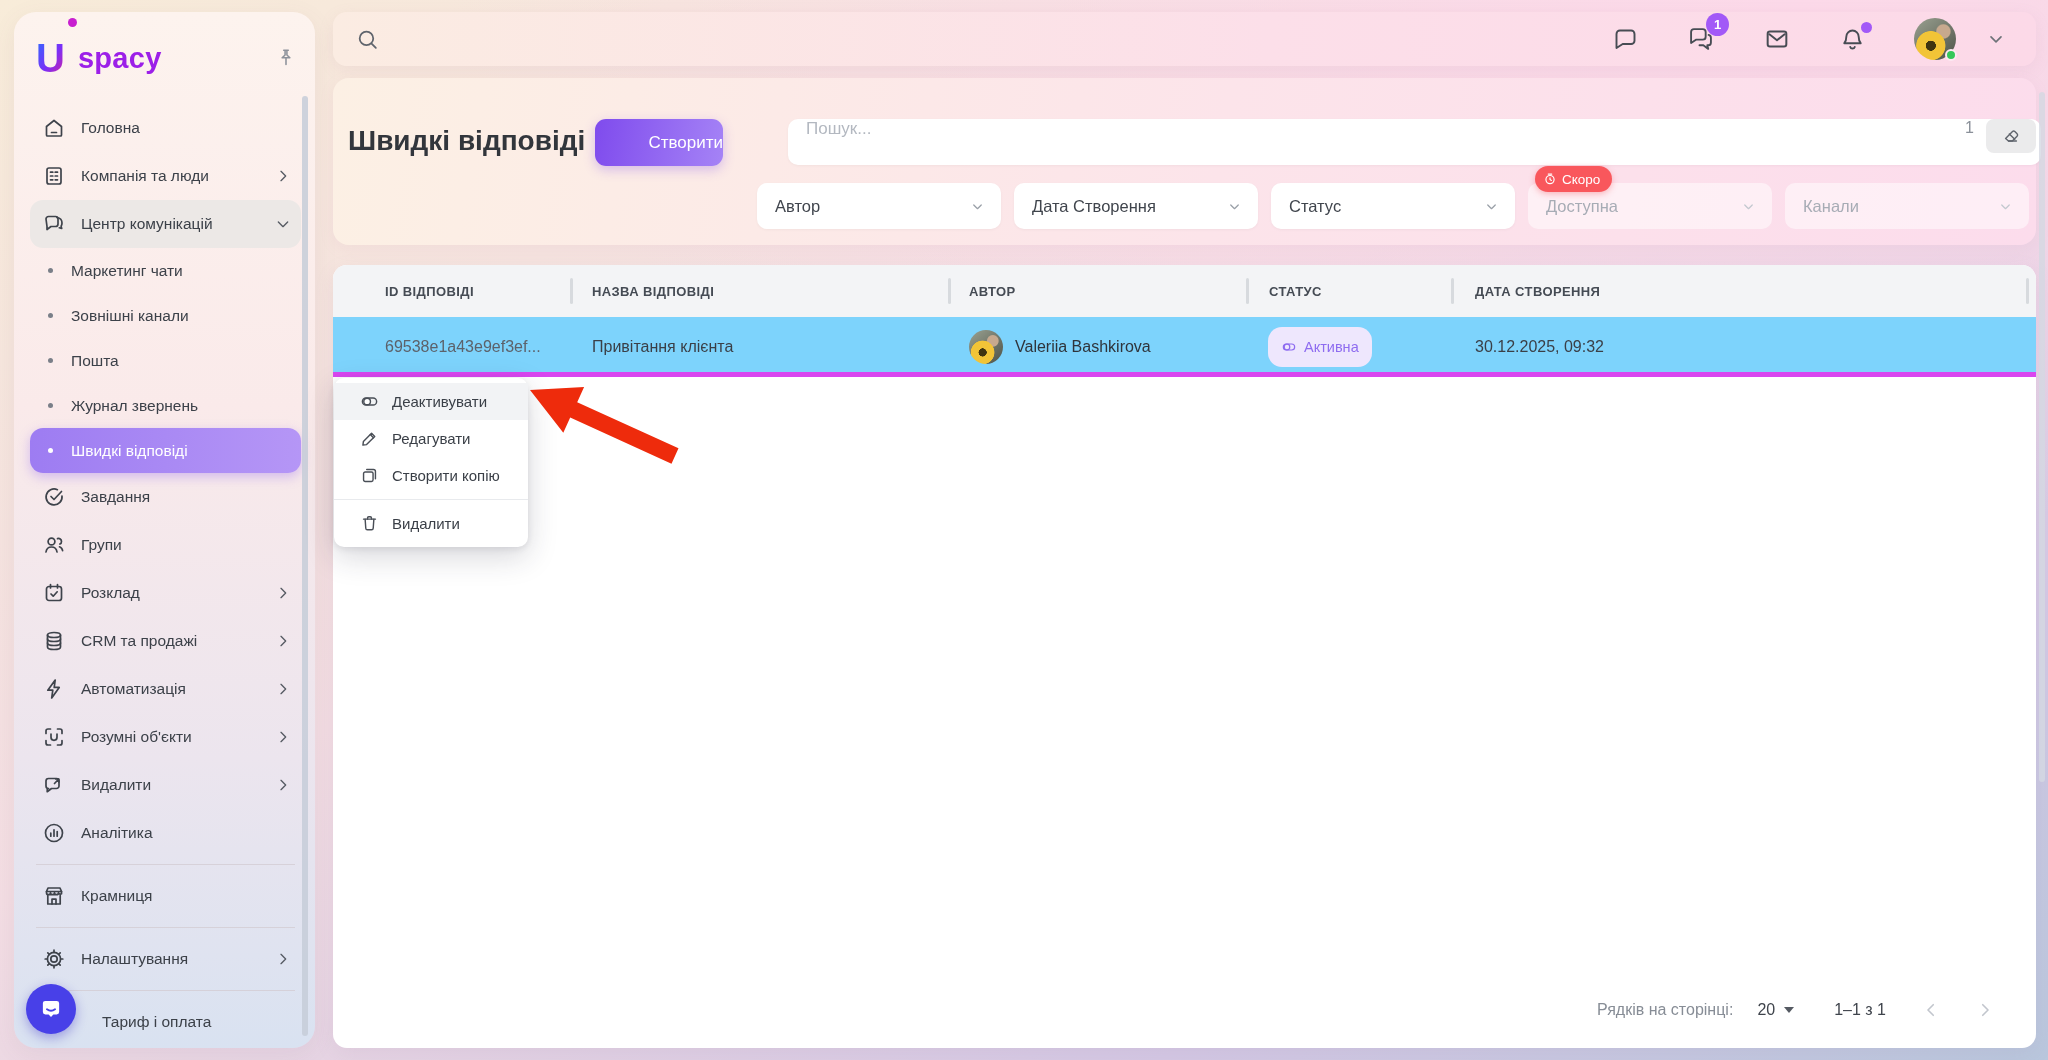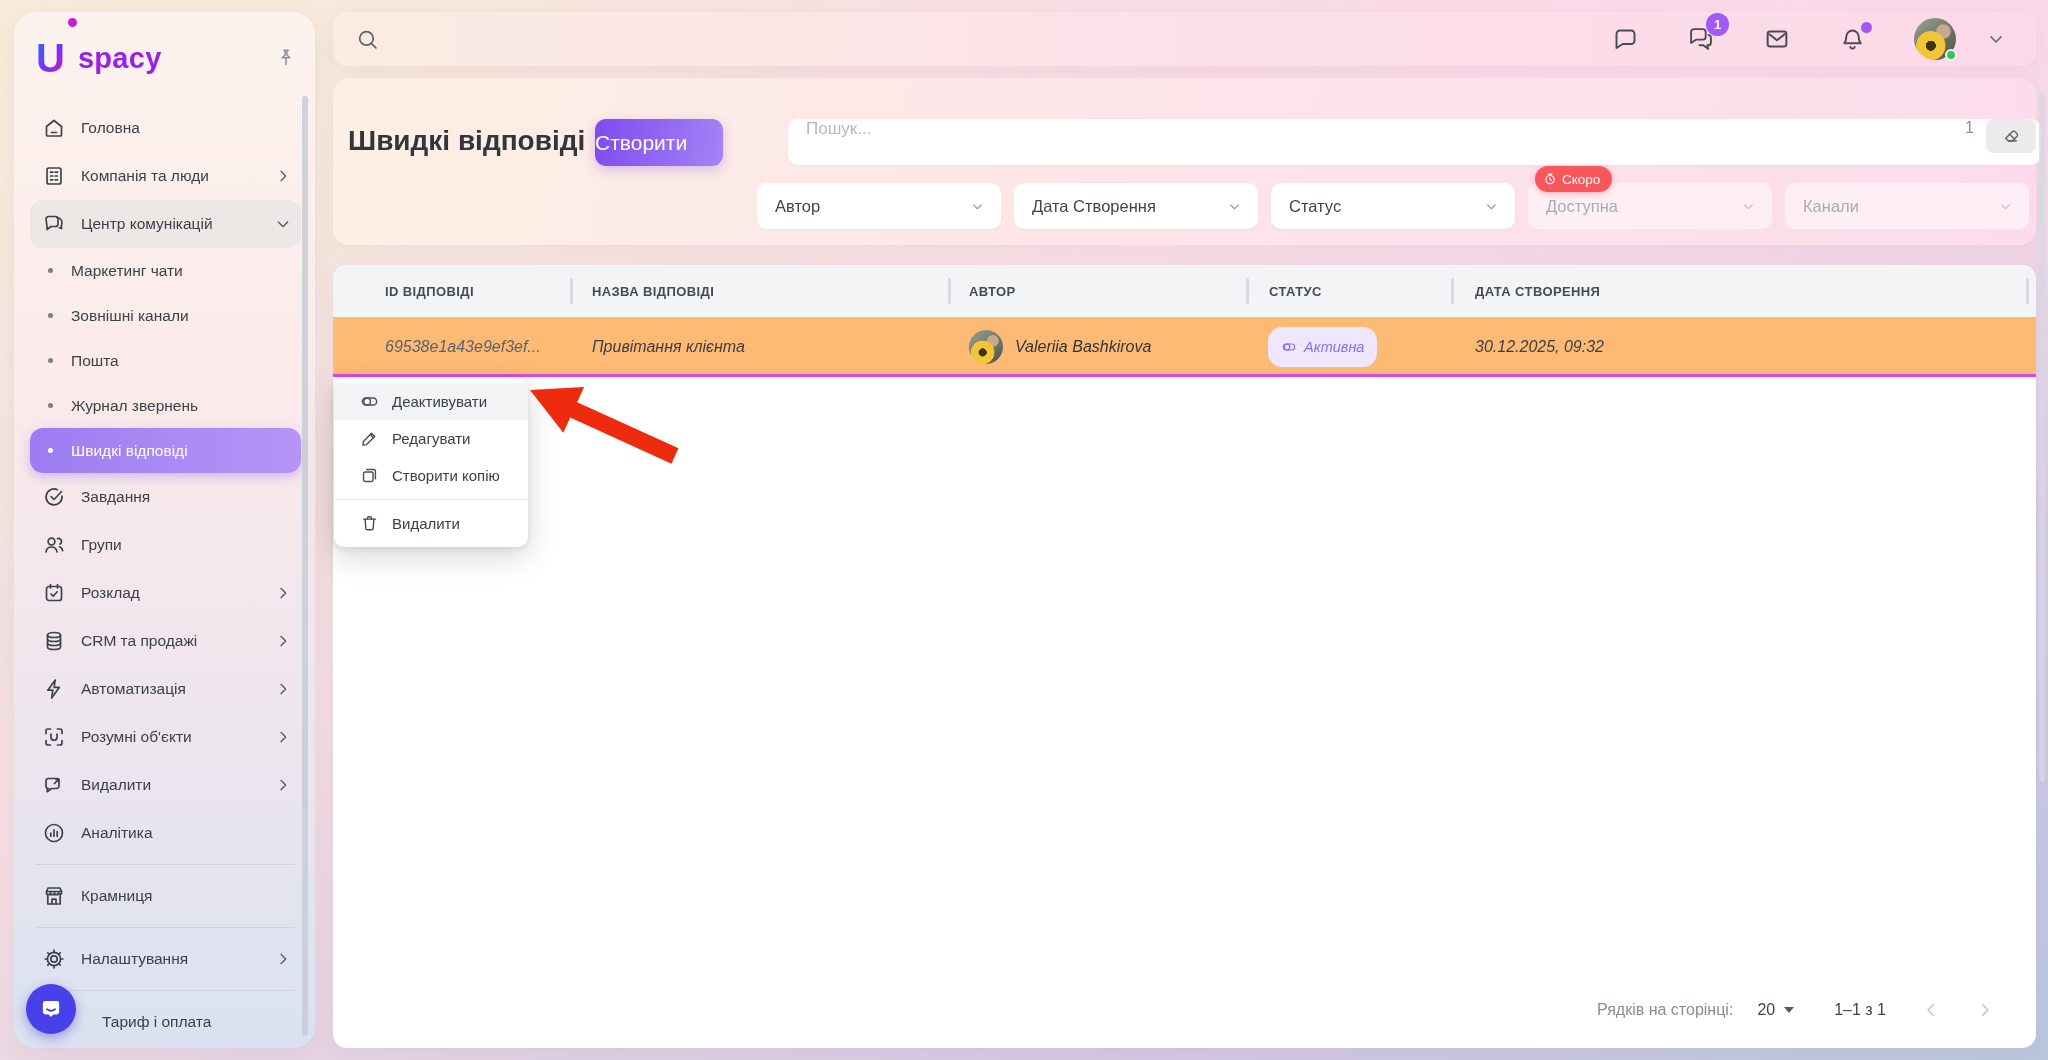--- a/index.html
+++ b/index.html
@@ -66,22 +66,22 @@
       linear-gradient(140deg,#9aa191 0%,#6f7568 55%,#4e5348 100%); }
   .online-dot { position:absolute; right:-1px; bottom:-1px; width:12px; height:12px; border-radius:50%;
     background:#35c75a; border:2px solid #fde9f2; }
 
   
   .header-panel { left:333px; top:78px; width:1703px; height:167px; border-radius:16px;
     background:linear-gradient(100deg,#fcf0e4 0%,#fce4ea 52%,#fcdcec 100%);
     box-shadow:0 4px 16px rgba(190,130,170,.08); }
   .page-title { left:348px; top:125px; font-size:28px; font-weight:600; color:#32363c; }
   .create-btn { left:595px; top:119px; width:128px; height:47px; border-radius:11px;
-    background:linear-gradient(100deg,#7f4bed 0%,#a583f6 100%); color:#fff; font-size:21px;
-    display:flex; align-items:center; justify-content:flex-start; cursor:pointer;
+    background:linear-gradient(100deg,#7f4bed 0%,#a583f6 100%); color:#fff; font-size:17px;
+    display:flex; align-items:center; justify-content:flex-end; cursor:pointer;
     box-shadow:0 4px 12px rgba(130,80,235,.30); }
   .search-box { left:788px; top:119px; width:1253px; height:46px; border-radius:10px;
     background:#ffffff; display:flex; align-items:flex-start; box-shadow:0 1px 3px rgba(0,0,0,.04); }
   .search-input { flex:1; border:none; outline:none; background:transparent; font-size:17px;
     color:#3a3f47; padding:0 18px; font-family:inherit; }
   .search-input::placeholder { color:#b3b8c0; }
   .search-count { color:#8a9099; font-size:16px; margin-right:12px; }
   .eraser-btn { width:50px; height:34px; border-radius:8px; background:#ebebec; margin-right:5px;
     display:flex; align-items:center; justify-content:center; color:#5f646c; cursor:pointer; }
   .filter { top:183px; height:46px; width:244px; border-radius:10px; background:#fff;
@@ -95,22 +95,22 @@
     z-index:4; box-shadow:0 2px 6px rgba(240,70,80,.35); }
 
   
   .table-panel { left:333px; top:265px; width:1703px; height:783px; border-radius:14px;
     background:#ffffff; box-shadow:0 6px 20px rgba(150,120,160,.10); }
   .thead { position:absolute; left:0; top:0; width:100%; height:52px; background:#f3f4f6;
     border-radius:14px 14px 0 0; }
   .th { position:absolute; top:0; height:52px; display:flex; align-items:center;
     font-size:13px; font-weight:700; color:#454b54; letter-spacing:.4px;text-align:right; }
   .col-sep { position:absolute; top:13px; width:3px; height:26px; background:#d7dade; border-radius:2px; }
-  .trow { position:absolute; left:0; top:52px; width:100%; height:60px; background:#fdba74;
-    border-bottom:3px solid #d946ef; cursor:pointer;font-style:italic; }
+  .trow { position:absolute; left:0; top:52px; width:100%; height:60px; background:#7dd3fc;
+    border-bottom:5px solid #d946ef; cursor:pointer; }
   .td { position:absolute; top:0; height:60px; display:flex; align-items:center; font-size:16px; }
   .td-id { color:#5c626b; }
   .td-name { color:#3a3f47; }
   .row-avatar { width:34px; height:34px; border-radius:50%;
     background:
       radial-gradient(circle at 40% 66%, #3f3410 0 13%, #f2c437 14% 38%, rgba(242,196,55,0) 40%),
       radial-gradient(circle at 70% 32%, #c7a98e 0 16%, rgba(199,169,142,0) 19%),
       linear-gradient(140deg,#9aa191 0%,#6f7568 55%,#4e5348 100%); }
   .author-name { margin-left:12px; color:#2f343b; font-weight:500; }
   .status-pill { display:inline-flex; align-items:center; gap:7px; height:40px; padding:0 13px;

